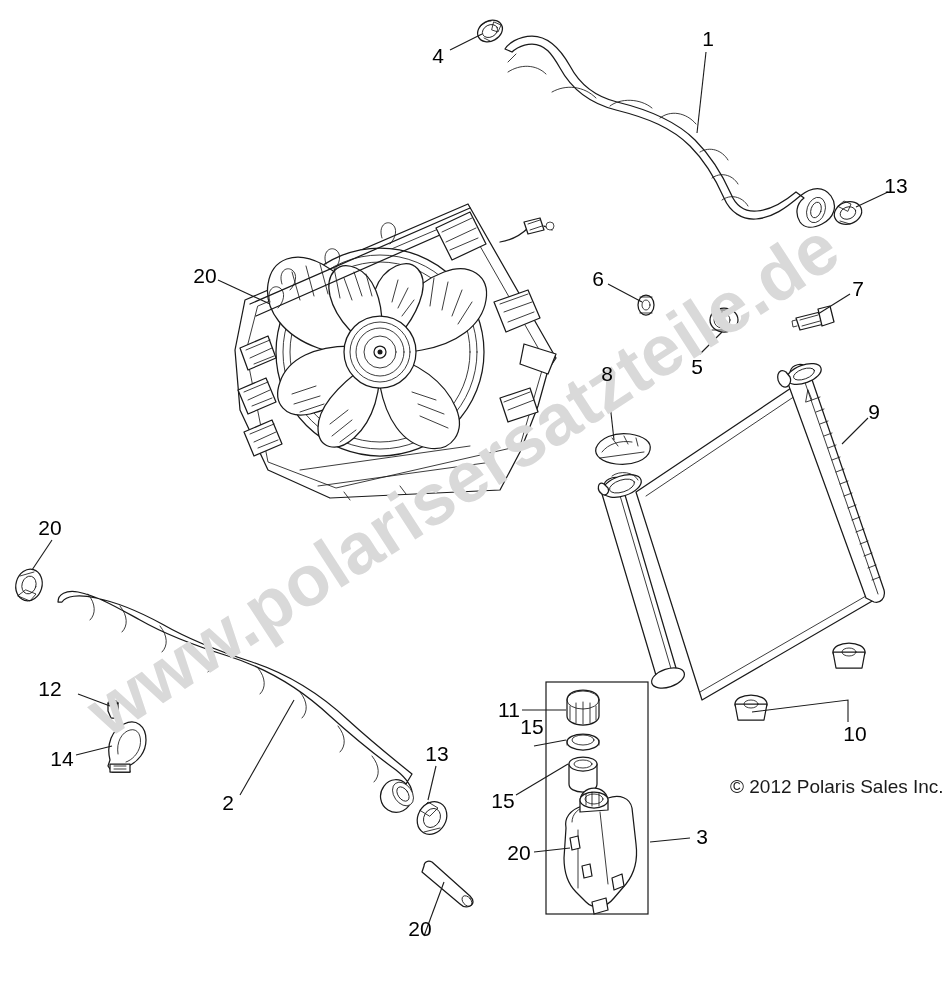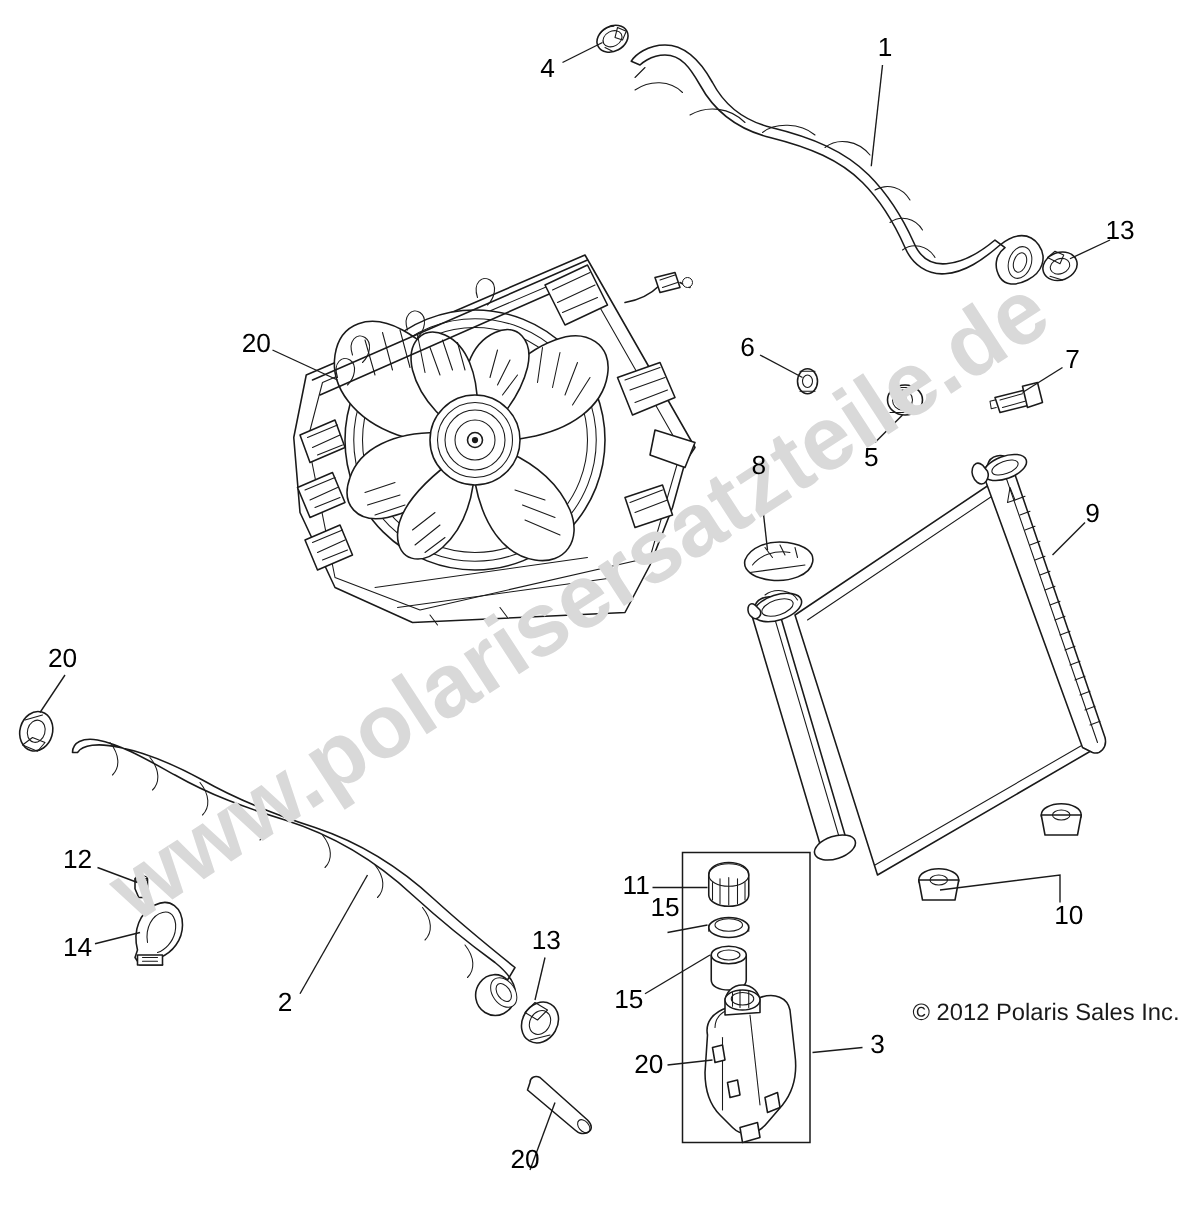--- a/index.html
+++ b/index.html
@@ -39,21 +39,21 @@
     font-family: "Liberation Sans", sans-serif;
     font-size: 21px;
     color: #000000;
     line-height: 1;
     white-space: nowrap;
     transform: translate(-50%, -50%);
   }
   #copyright-notice {
     position: absolute;
     left: 730px;
-    top: 800px;
+    top: 776px;
     font-family: "Liberation Sans", sans-serif;
     font-size: 19px;
     color: #1a1a1a;
     white-space: nowrap;
   }
   .wm-text {
     font-family: "Liberation Sans", sans-serif;
     font-weight: bold;
     fill: #d9d9d9;
   }
@@ -396,21 +396,21 @@
     <span class="callout-number" style="left:708px; top:38px;">1</span>
     <span class="callout-number" style="left:438px; top:55px;">4</span>
     <span class="callout-number" style="left:896px; top:185px;">13</span>
     <span class="callout-number" style="left:205px; top:275px;">20</span>
     <span class="callout-number" style="left:598px; top:278px;">6</span>
     <span class="callout-number" style="left:858px; top:288px;">7</span>
     <span class="callout-number" style="left:697px; top:366px;">5</span>
     <span class="callout-number" style="left:607px; top:373px;">8</span>
     <span class="callout-number" style="left:874px; top:411px;">9</span>
     <span class="callout-number" style="left:50px;  top:527px;">20</span>
-    <span class="callout-number" style="left:62px;  top:688px;">12</span>
+    <span class="callout-number" style="left:50px;  top:688px;">12</span>
     <span class="callout-number" style="left:62px;  top:758px;">14</span>
     <span class="callout-number" style="left:228px; top:802px;">2</span>
     <span class="callout-number" style="left:509px; top:709px;">11</span>
     <span class="callout-number" style="left:521px; top:726px;margin-left:11px;">15</span>
     <span class="callout-number" style="left:503px; top:800px;">15</span>
     <span class="callout-number" style="left:437px; top:753px;">13</span>
     <span class="callout-number" style="left:519px; top:852px;">20</span>
     <span class="callout-number" style="left:702px; top:836px;">3</span>
     <span class="callout-number" style="left:855px; top:733px;">10</span>
     <span class="callout-number" style="left:420px; top:928px;">20</span>

